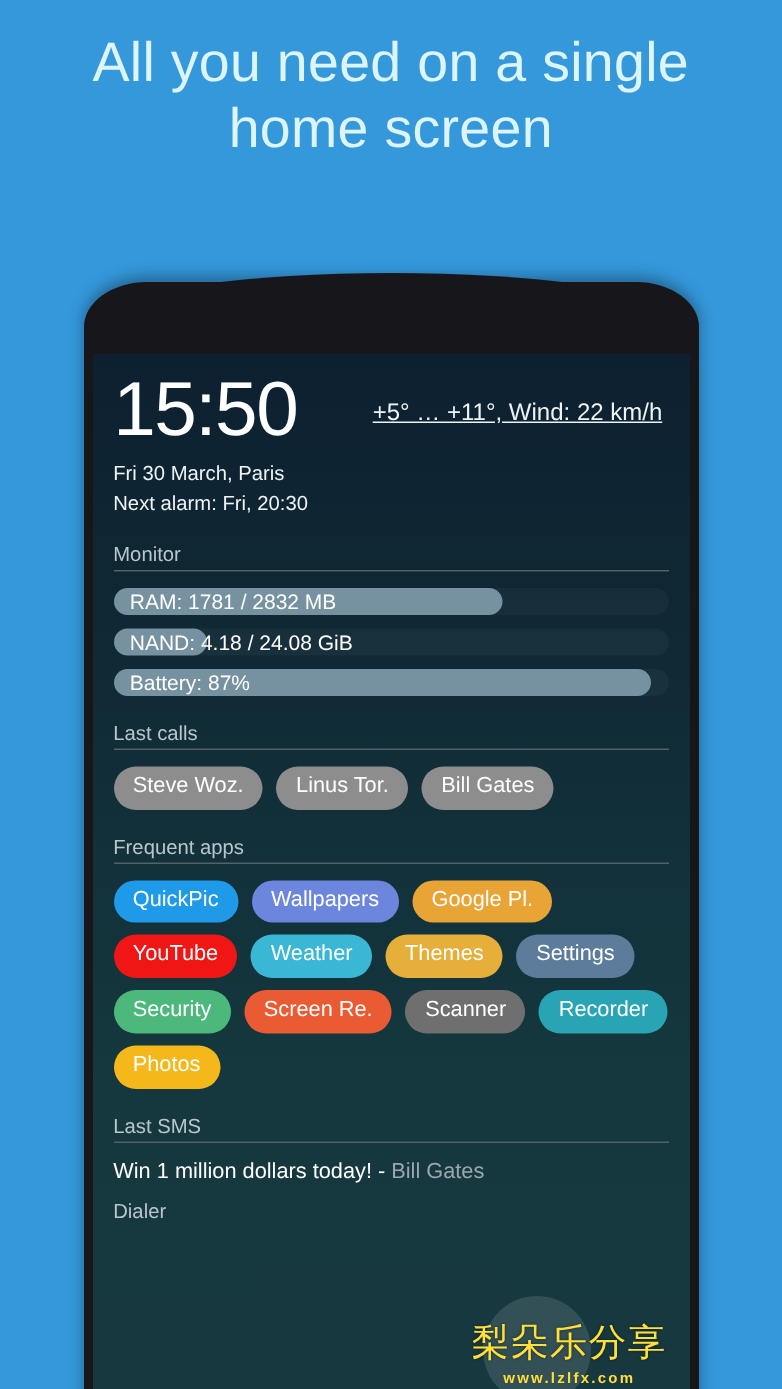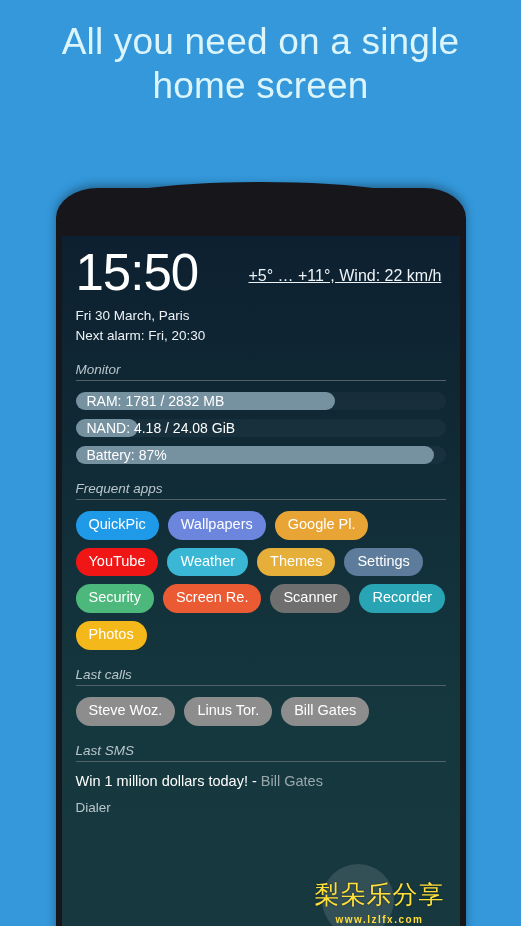--- a/index.html
+++ b/index.html
@@ -80,21 +80,20 @@
   .wxTemp { color:#ffffff; font-size:34px; font-weight:300; letter-spacing:-.5px; }
   .wxDetail { color:#eef3f6; font-size:16px; margin-top:13px; white-space:nowrap;text-decoration:underline; }
 
   
   .section { margin-top:17px; }
   .secLabel {
     color:#b9c6cc;
     font-size:13.5px;
     padding-bottom:3px;
     border-bottom:1px solid #536169;
-    font-style:italic;
   }
 
   
   .bars { margin-top:11px; }
   .bar {
     position:relative;
     height:18px;
     border-radius:12px;
     background:rgba(255,255,255,.035);
     margin-bottom:9px;
@@ -212,47 +211,47 @@
               <span class="barText">NAND: 4.18 / 24.08 GiB</span>
             </div>
             <div class="bar">
               <div class="barFill" style="width: 97%; background: rgb(118, 145, 160);"></div>
               <span class="barText">Battery: 87%</span>
             </div>
           </div>
       </div>
 
       <div class="section">
+        <div class="secLabel">Last calls</div>
+        <div class="chips" id="call-chips">
+            <div class="chip" style="background: rgb(141, 141, 141);">Steve Woz.</div>
+            <div class="chip" style="background: rgb(141, 141, 141);">Linus Tor.</div>
+            <div class="chip" style="background: rgb(141, 141, 141);">Bill Gates</div>
+          </div>
+      </div>
+
+      <div class="section">
         <div class="secLabel">Frequent apps</div>
         <div class="chips" id="app-chips">
             <div class="chip" style="background: rgb(30, 154, 232);">QuickPic</div>
             <div class="chip" style="background: rgb(108, 134, 222);">Wallpapers</div>
             <div class="chip" style="background: rgb(232, 164, 52);">Google Pl.</div>
             <div class="chip" style="background: rgb(240, 22, 22);">YouTube</div>
             <div class="chip" style="background: rgb(58, 183, 212);">Weather</div>
             <div class="chip" style="background: rgb(229, 175, 57);">Themes</div>
             <div class="chip" style="background: rgb(93, 123, 154);">Settings</div>
             <div class="chip" style="background: rgb(76, 184, 124);">Security</div>
             <div class="chip" style="background: rgb(234, 90, 51);">Screen Re.</div>
             <div class="chip" style="background: rgb(111, 111, 111);">Scanner</div>
             <div class="chip" style="background: rgb(41, 164, 180);">Recorder</div>
             <div class="chip" style="background: rgb(245, 184, 27);">Photos</div>
           </div>
       </div>
 
       <div class="section">
-        <div class="secLabel">Last calls</div>
-        <div class="chips" id="call-chips">
-            <div class="chip" style="background: rgb(141, 141, 141);">Steve Woz.</div>
-            <div class="chip" style="background: rgb(141, 141, 141);">Linus Tor.</div>
-            <div class="chip" style="background: rgb(141, 141, 141);">Bill Gates</div>
-          </div>
-      </div>
-
-      <div class="section">
         <div class="secLabel">Last SMS</div>
         <div class="smsList" id="sms-list">
             <div class="smsRow"><span>Win 1 million dollars today! - </span><span class="who">Bill Gates</span></div>
           </div>
         <div class="dialer">Dialer</div>
       </div>
 
     </div>
 
     <div class="wm">

